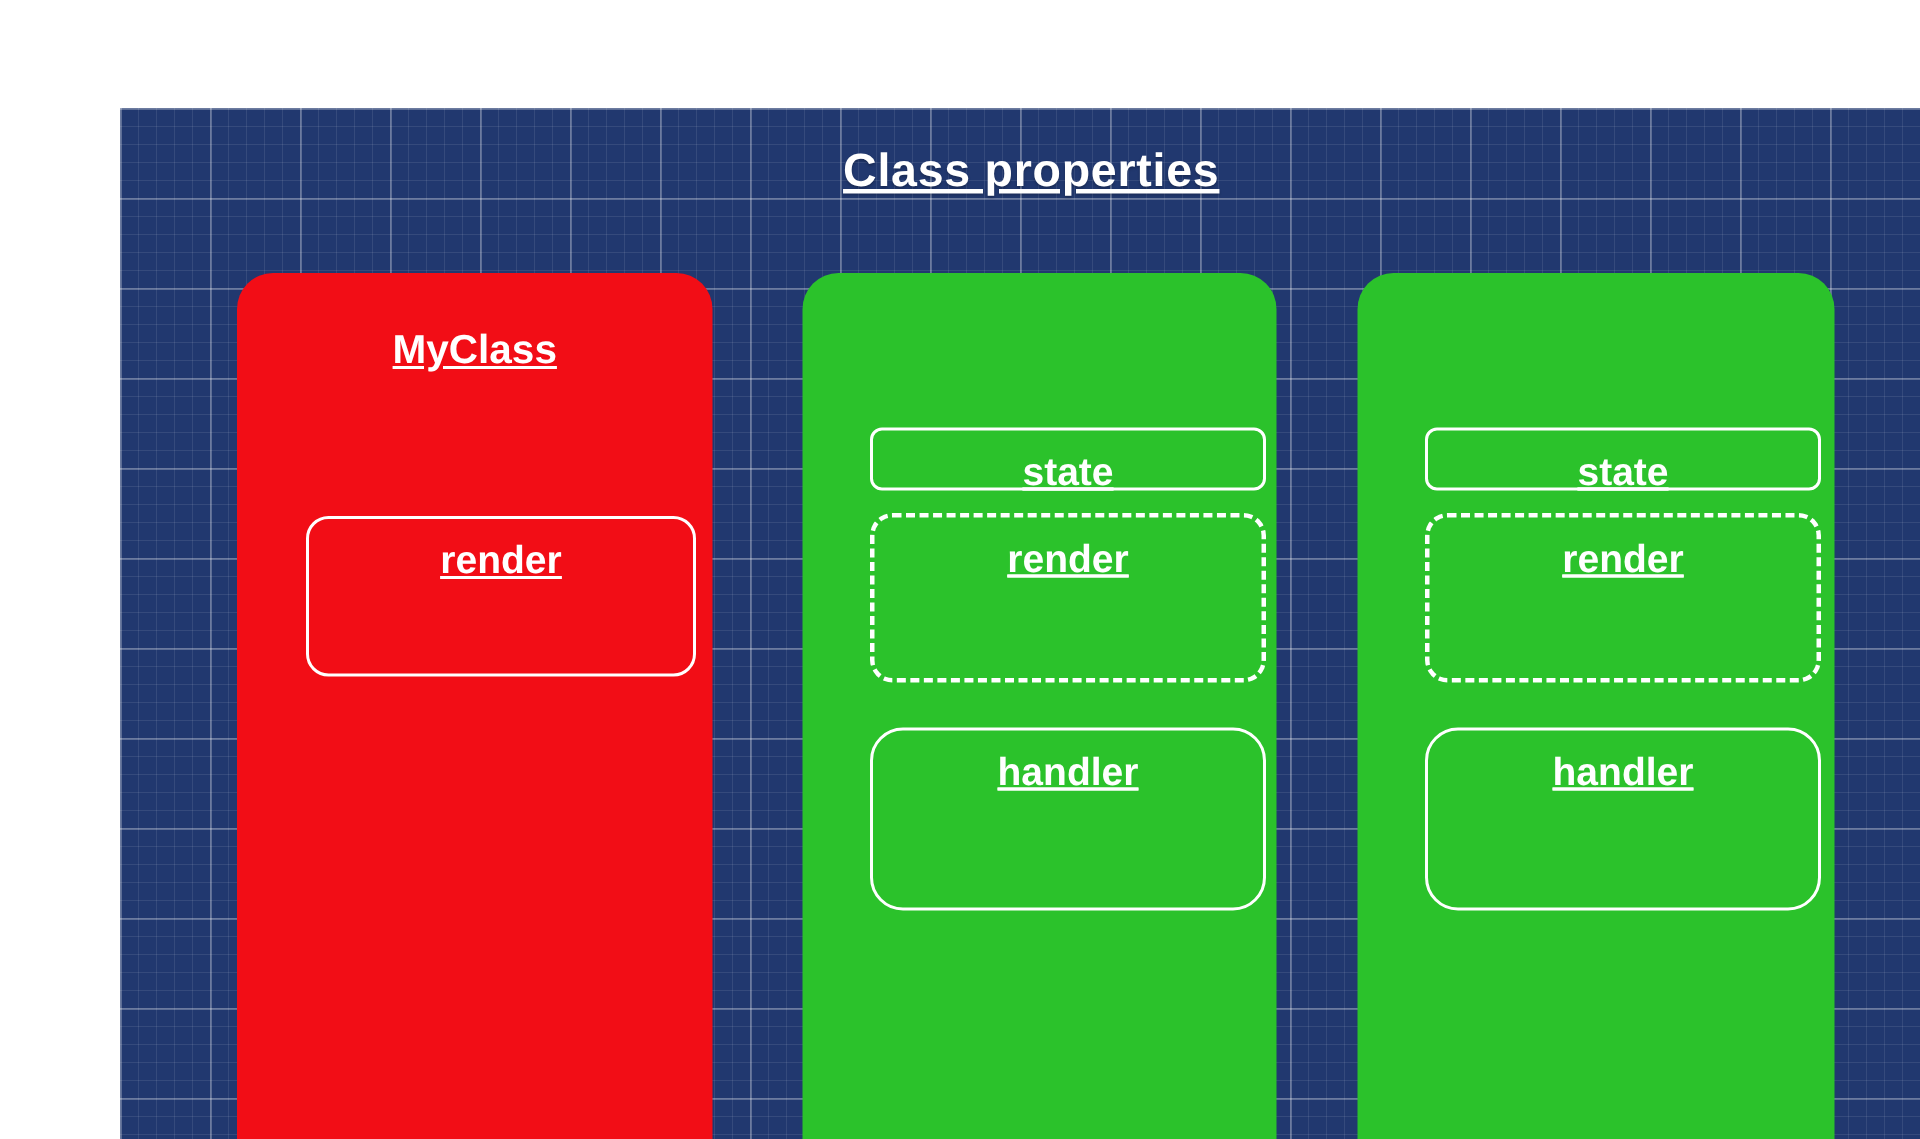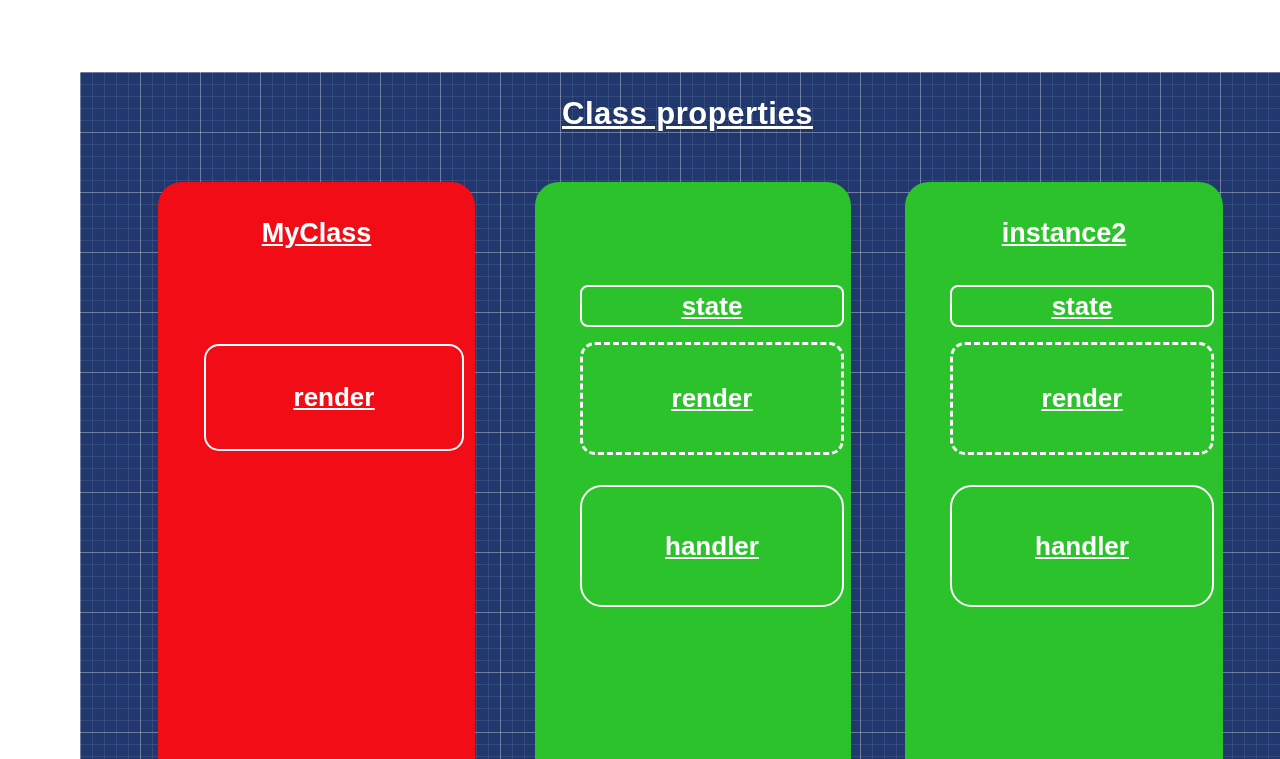--- a/index.html
+++ b/index.html
@@ -51,21 +51,21 @@
   .card-instance1{left:443px;width:316px;}
   .card-instance2{left:813px;width:318px;}
   .card-title{
     position:absolute;left:0;right:0;top:24px;
     text-align:center;
     font-size:27px;
     font-weight:700;
   }
   .box{
     position:absolute;
-    display:flex;align-items:center;justify-content:center;
+    display:flex;align-items:flex-start;justify-content:center;
     color:var(--text);
     font-size:26px;
     font-weight:700;
   }
   .box-render-class{
     left:34px;top:150px;width:260px;height:107px;
     border:2.5px solid var(--box-border);border-radius:15px;
   }
   .box-state{
     left:33px;top:91px;width:264px;height:42px;
@@ -108,21 +108,20 @@
       </div>
       <div class="box box-render-dashed">
         <span>render</span>
       </div>
       <div class="box box-handler">
         <span>handler</span>
       </div>
     </div>
 
     <div class="card card-instance card-instance2">
-      <div class="card-title">instance2</div>
       <div class="box box-state">
         <span>state</span>
       </div>
       <div class="box box-render-dashed">
         <span>render</span>
       </div>
       <div class="box box-handler">
         <span>handler</span>
       </div>
     </div>

